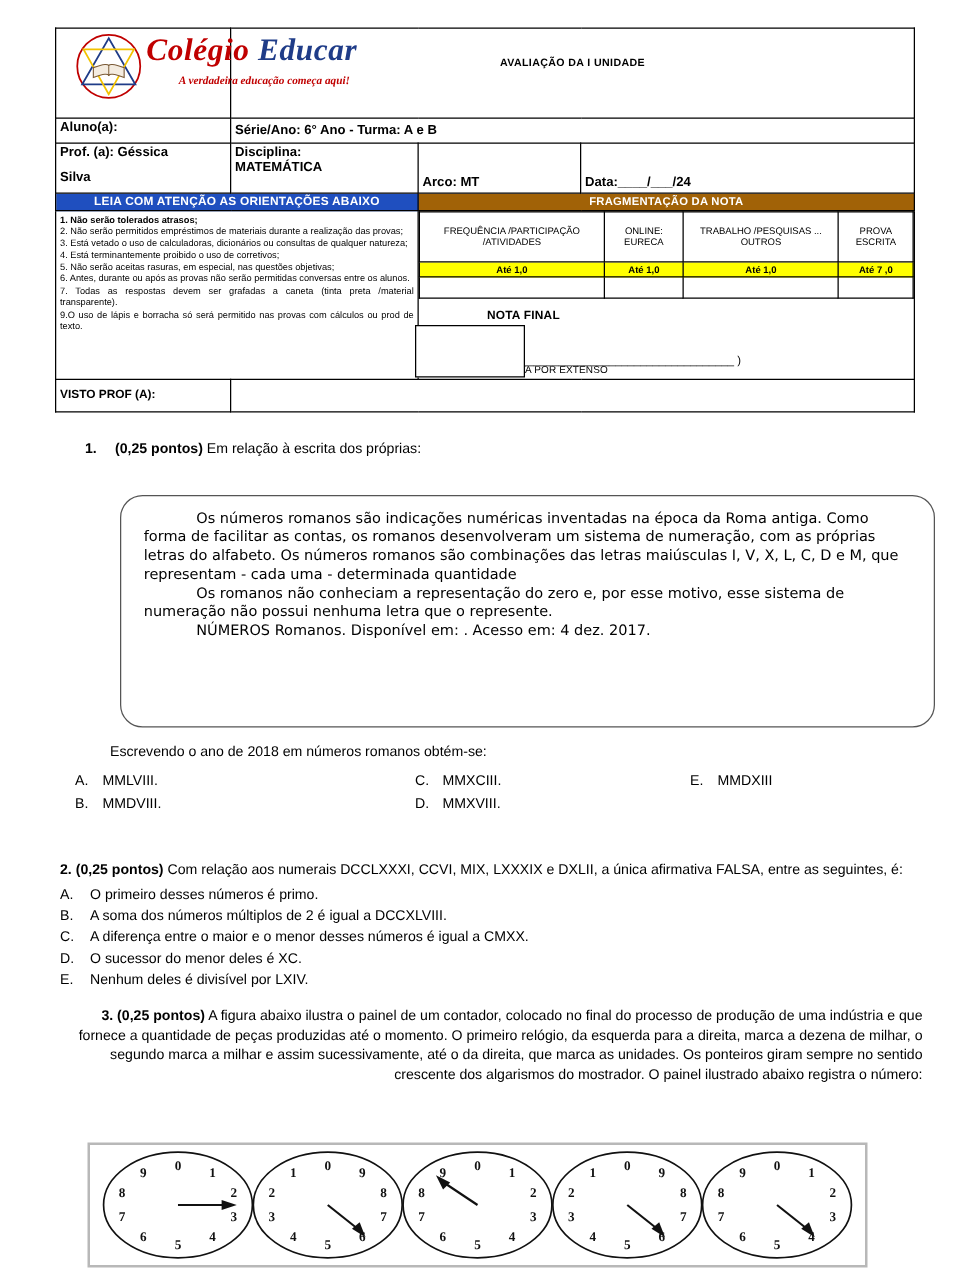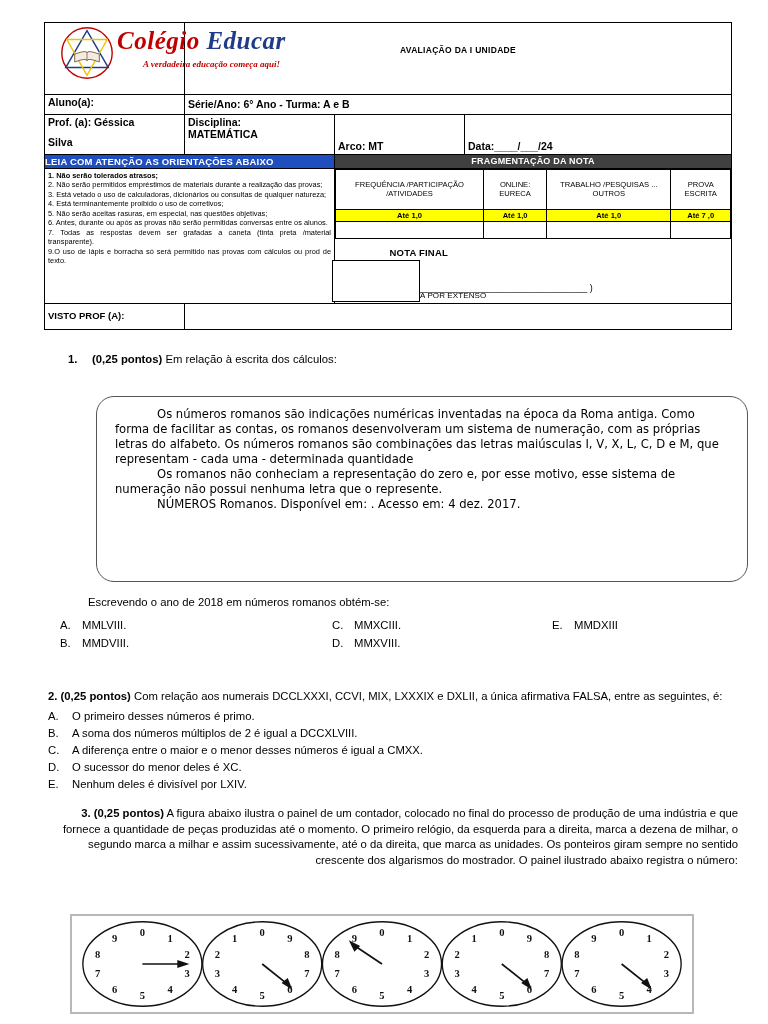--- a/index.html
+++ b/index.html
@@ -50,26 +50,26 @@
   .row-prof td { height: 40px; }
 
   .cell-aluno { width: 140px; }
   .cell-serie { font-size: 10.5px; font-weight: bold; padding-top: 3px !important; }
   .cell-disc { width: 150px; }
   .cell-arco { width: 130px; vertical-align: bottom !important; padding-bottom: 2px !important; }
   .cell-data { vertical-align: bottom !important; padding-bottom: 2px !important; }
 
   
   .band-blue {
-    background: #1f4fbf; color: #fff; 
+    background: #1f4fbf; color: #fff; text-align: center;
     font-size: 9.5px; font-weight: bold; letter-spacing: .2px;
     padding: 1px 0 !important;
   }
   .band-red {
-    background: #404040; color: #fff; text-align: center;
+    background: #a16207; color: #fff; text-align: center;
     font-size: 9px; font-weight: bold; letter-spacing: .2px;
     padding: 1px 0 !important;
   }
 
   .rules { font-size: 7.4px; line-height: 1.28; padding: 2px 3px 2px 3px !important; }
   .rules p { margin: 0; text-align: justify; }
   .rules b { font-weight: bold; }
 
   
   .frag { width: 100%; border-collapse: collapse; }
@@ -243,21 +243,21 @@
     </tr>
   </tbody>
     </table>
 
   <div class="overlay-box"></div>
 
   <div class="q-area">
 
     <div class="q1-head q-line">
       <span class="lead q-num">1.</span><span class="q-num">(0,25 pontos)</span>
-      <span>Em relação à escrita dos cálculos:</span>
+      <span>Em relação à escrita dos próprias:</span>
     </div>
 
     <div class="rounded-box">
       <p>Os números romanos são indicações numéricas inventadas na época da Roma antiga. Como forma de facilitar as contas, os romanos desenvolveram um sistema de numeração, com as próprias letras do alfabeto. Os números romanos são combinações das letras maiúsculas I, V, X, L, C, D e M, que representam - cada uma - determinada quantidade</p>
       <p class="flat">Os romanos não conheciam a representação do zero e, por esse motivo, esse sistema de numeração não possui nenhuma letra que o represente.</p>
       <p class="flat">NÚMEROS Romanos. Disponível em: . Acesso em: 4 dez. 2017.</p>
     </div>
 
     <div class="escrevendo">Escrevendo o ano de 2018 em números romanos obtém-se:</div>
 

